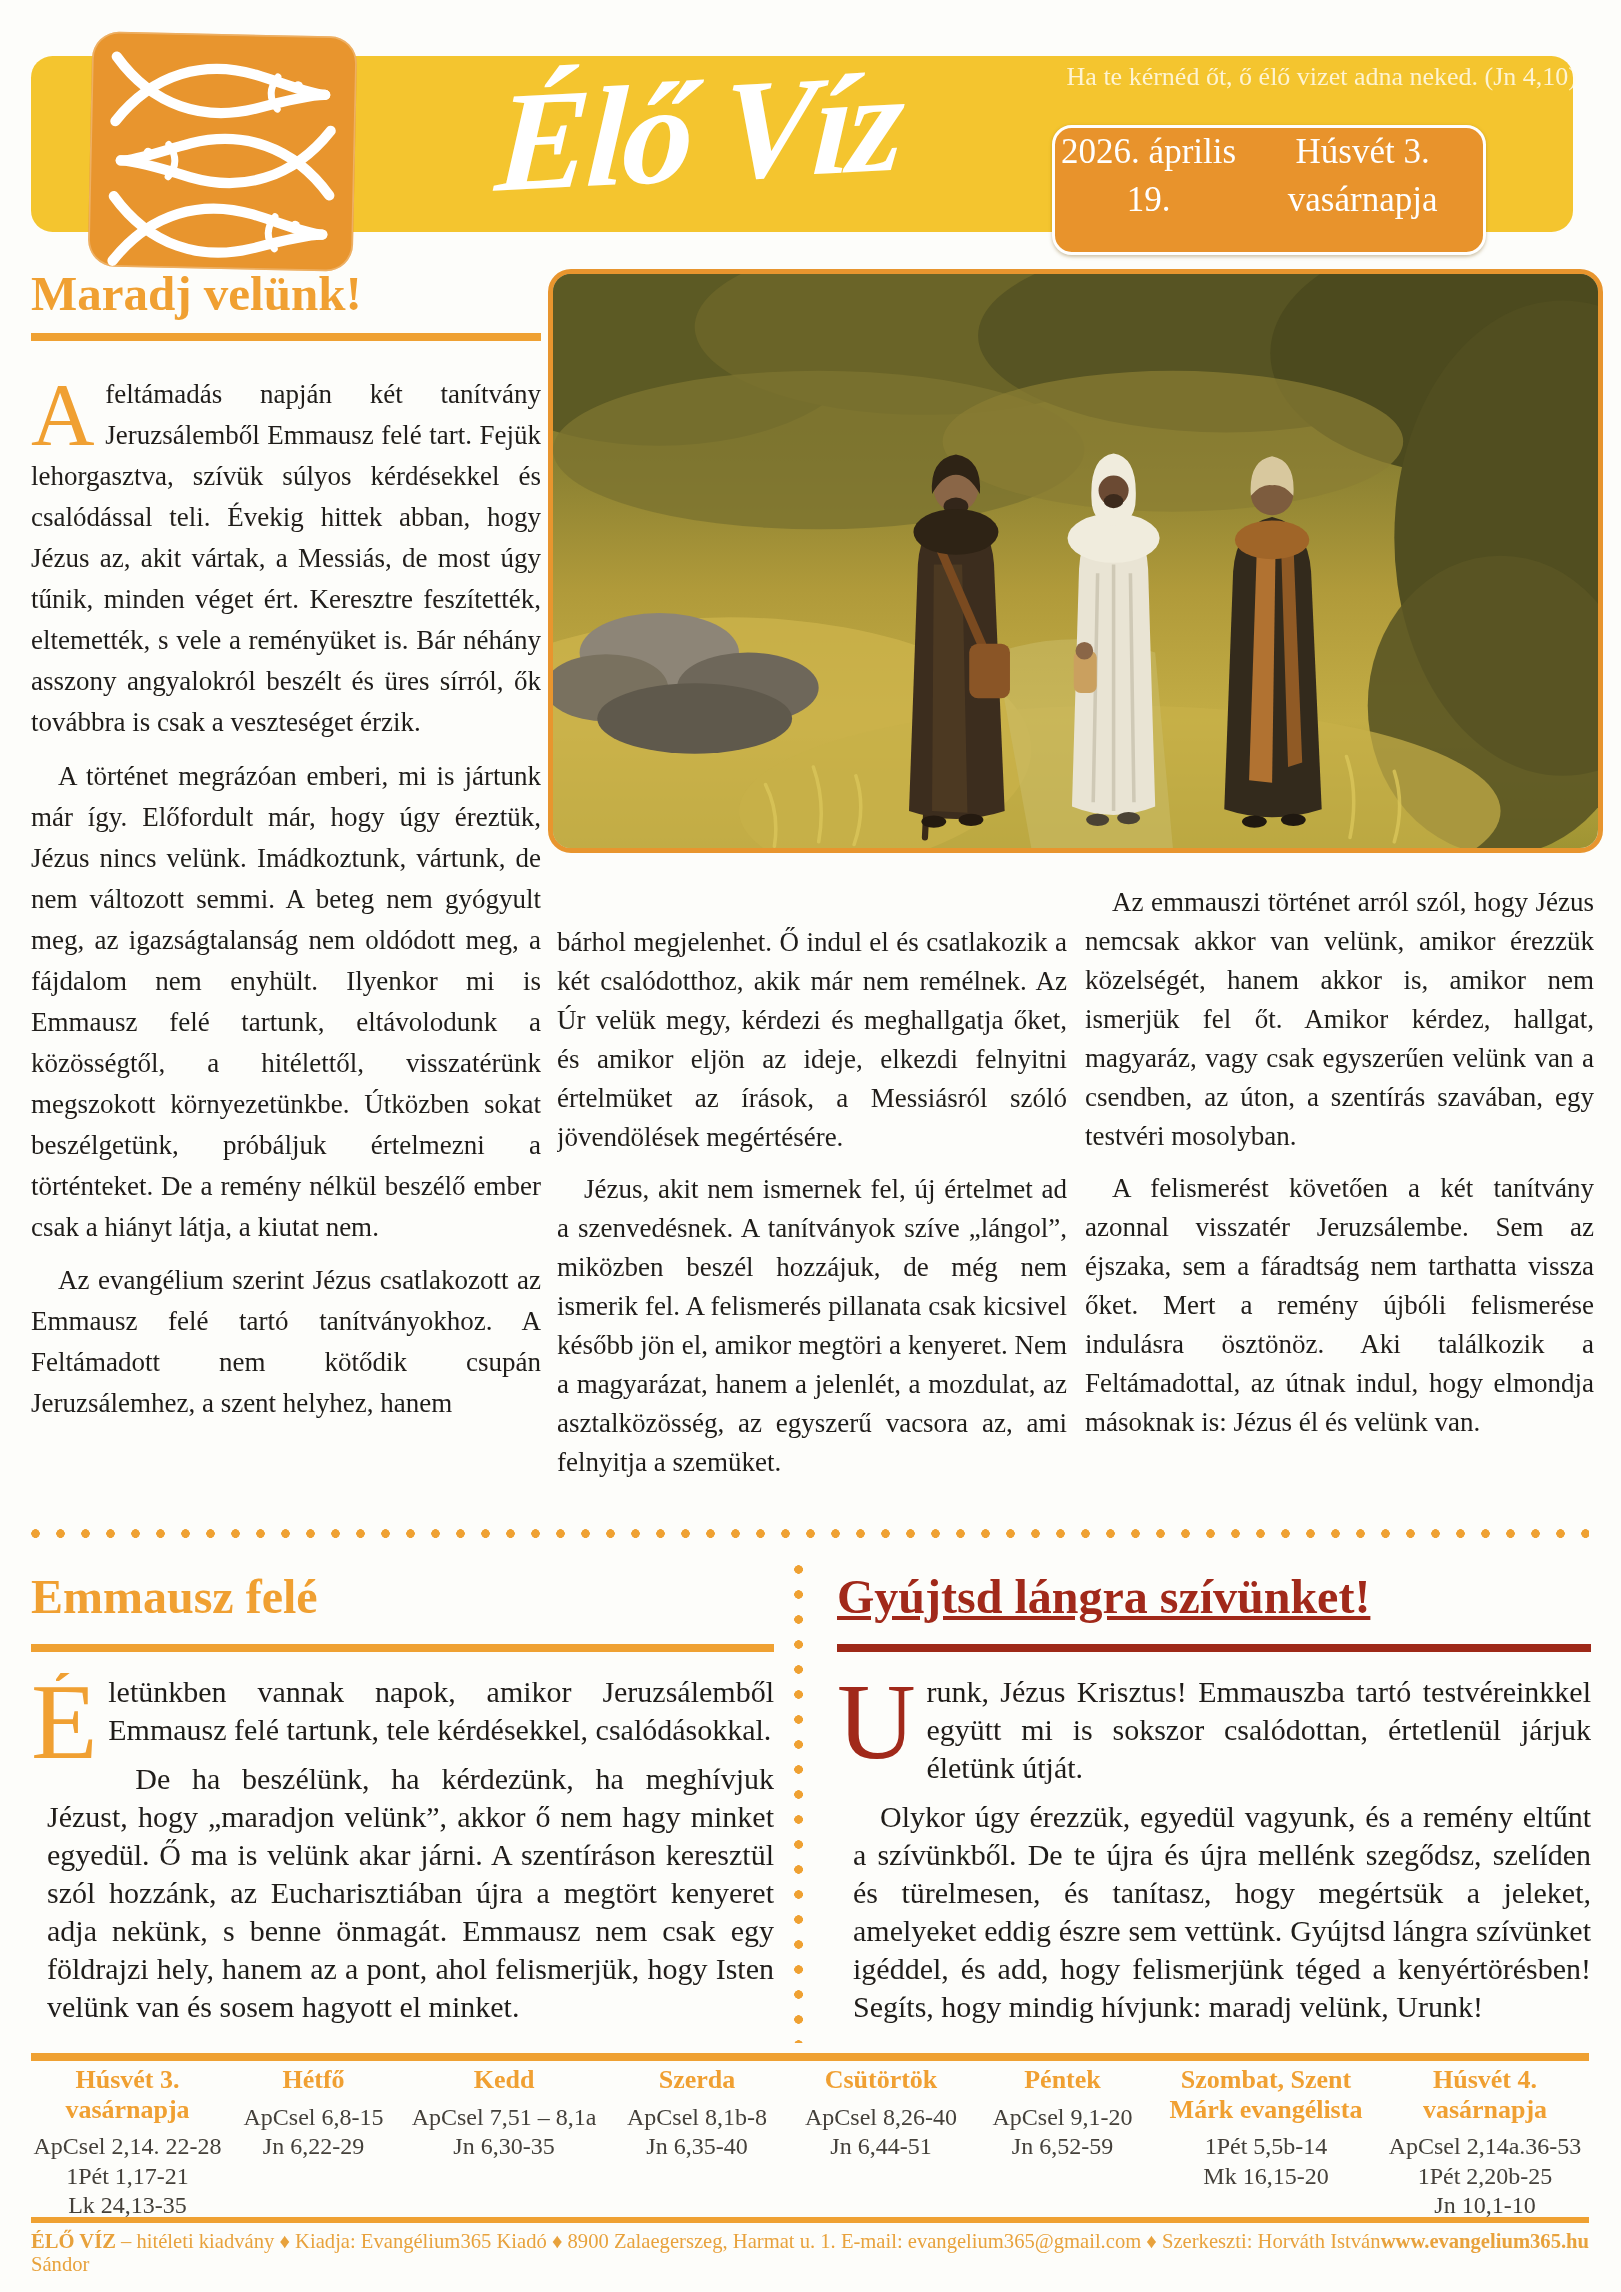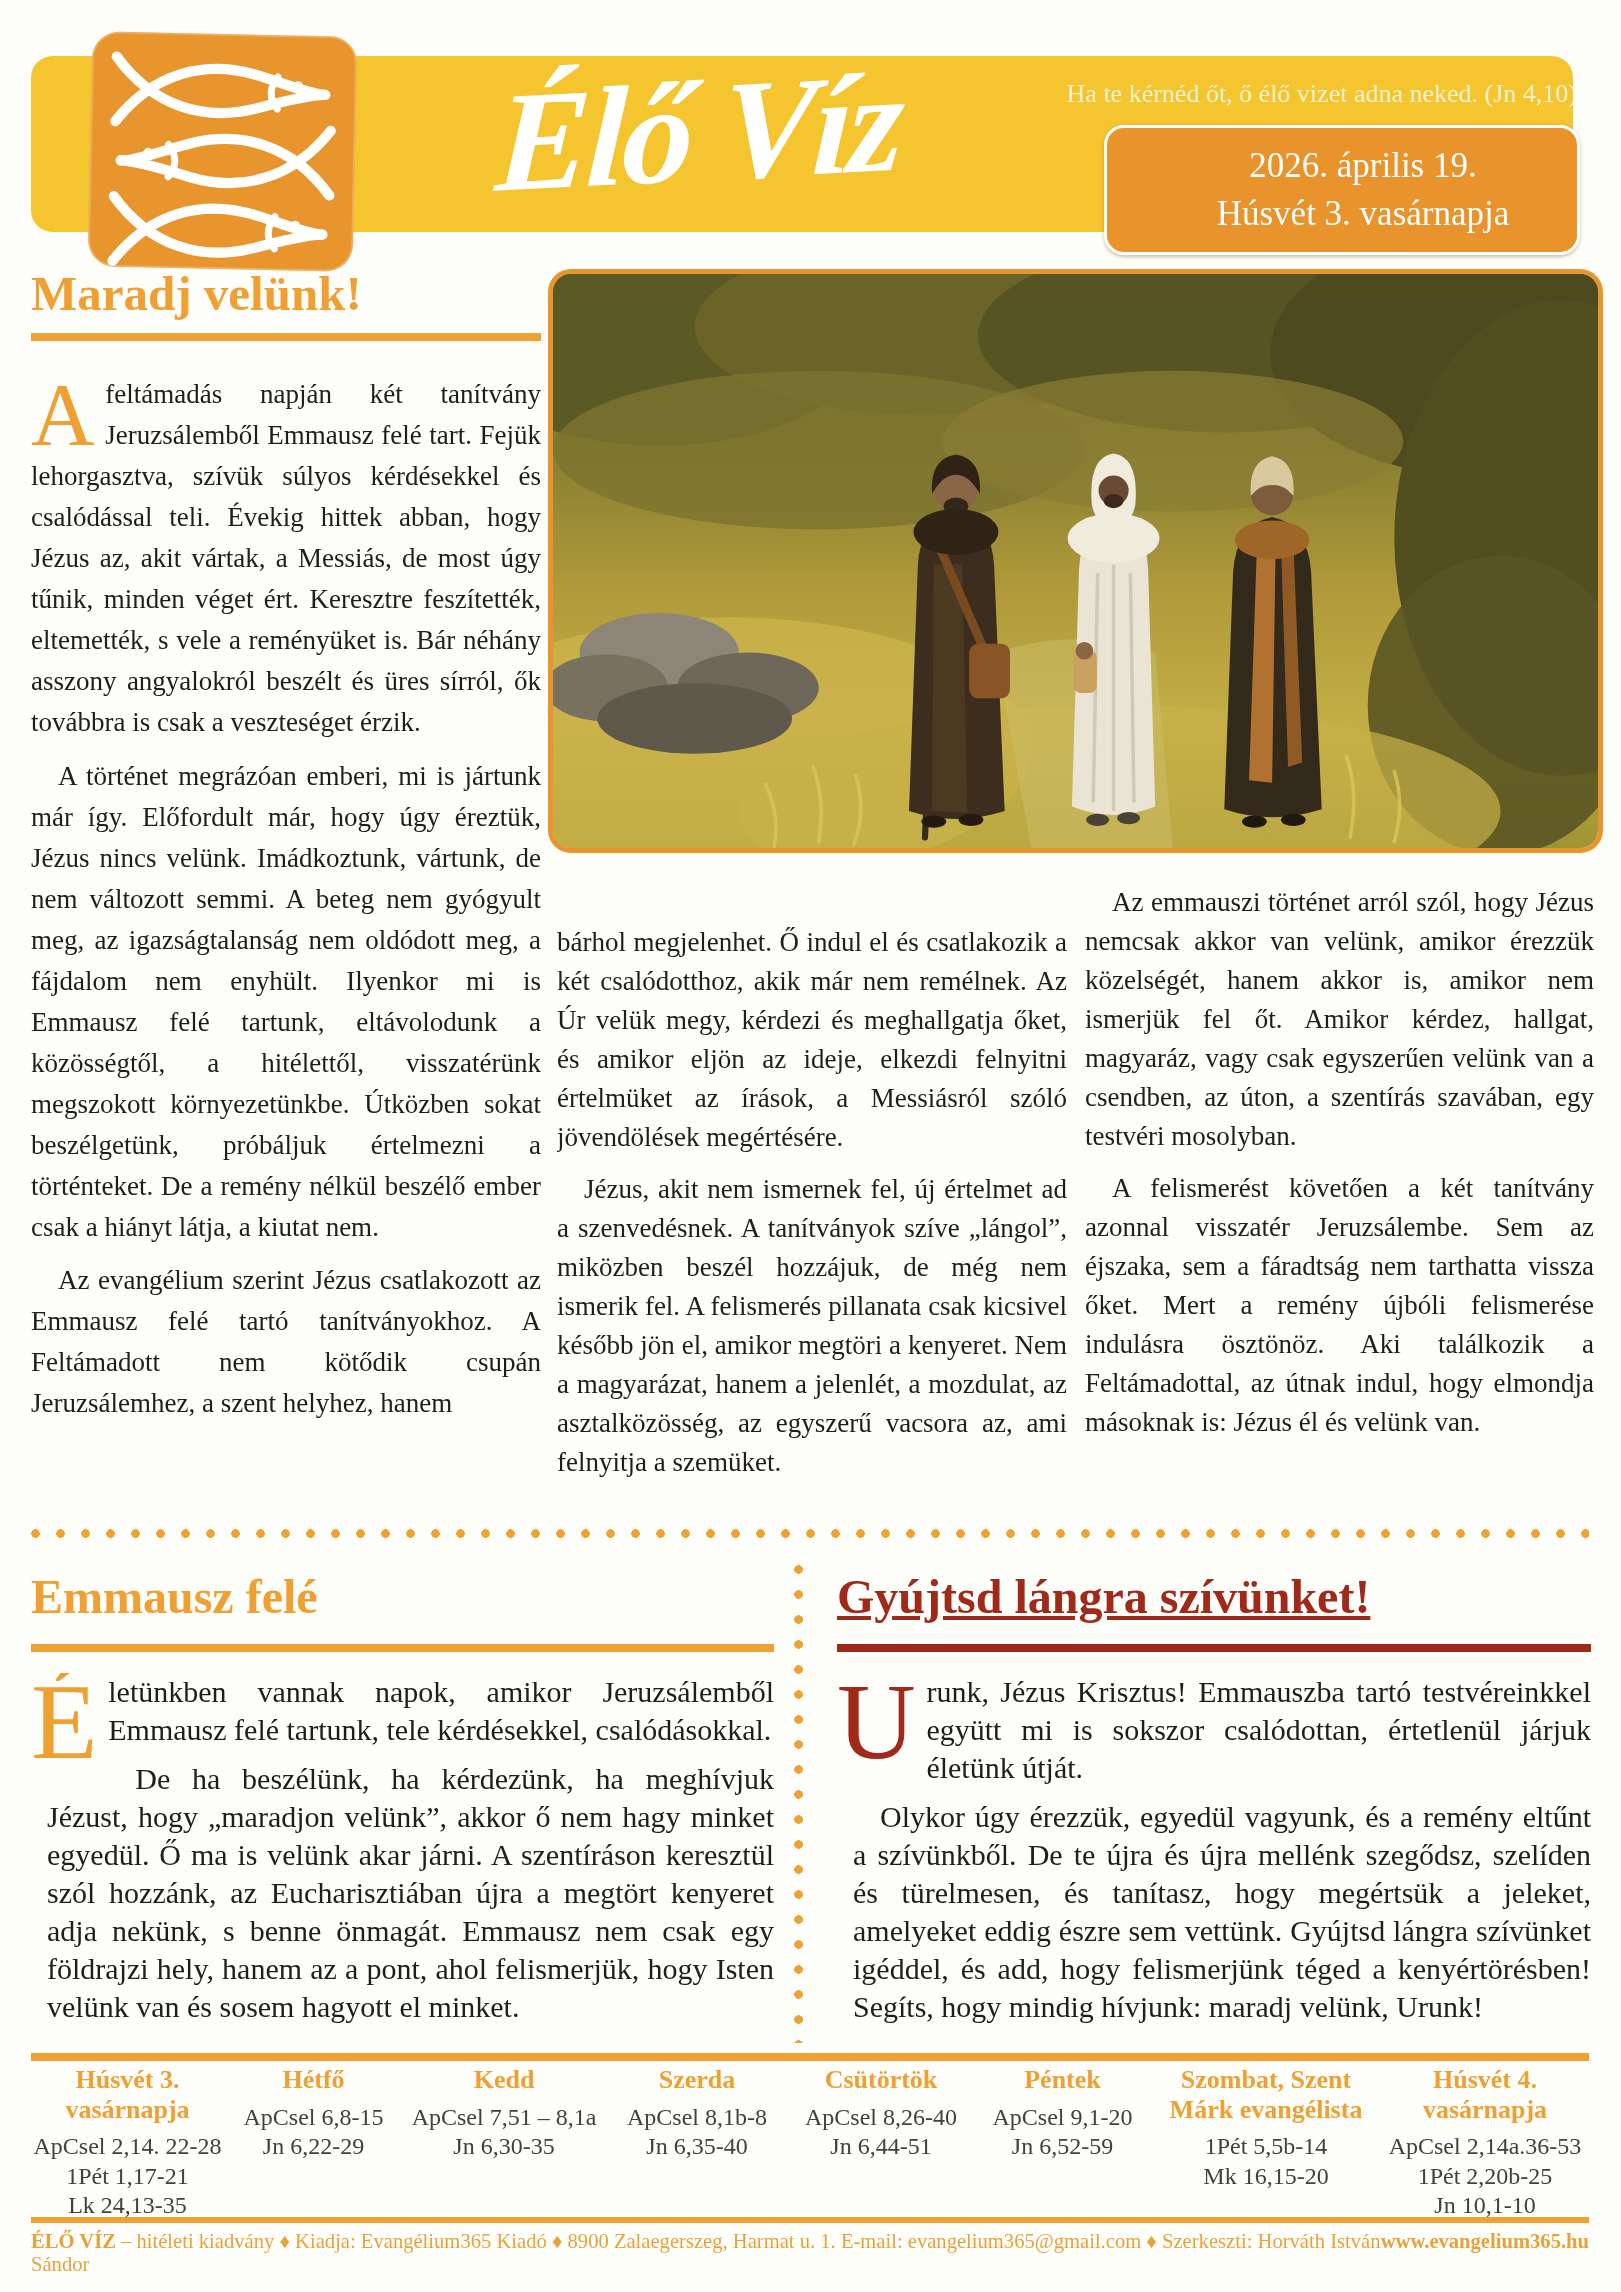--- a/index.html
+++ b/index.html
@@ -6,25 +6,25 @@
   #page{position:relative;width:1621px;height:2293px;background:#fdfdfa;overflow:hidden;
         font-family:"Liberation Serif","DejaVu Serif",serif;color:#201d1a;}
   
   .band{position:absolute;left:31px;top:56px;width:1542px;height:176px;background:#F4C52F;border-radius:21.5px;}
   .logo-box{position:absolute;left:90px;top:34px;width:265px;height:235px;background:#E8952E;
             border-radius:27px;transform:rotate(1.2deg);box-shadow:0 0 0 1.8px rgba(255,255,255,.25) inset;}
   .logo-box svg{position:absolute;left:0;top:0;width:100%;height:100%;}
   .masthead-title{position:absolute;left:394px;top:43px;width:609px;text-align:center;
         font-size:142px;font-style:italic;font-weight:bold;color:#ffffff;
         transform:rotate(-3deg) skewX(-6deg);letter-spacing:-3.6px;line-height:179px;}
-  .masthead-quote{position:absolute;left:896px;top:79px;width:681px;text-align:right;
+  .masthead-quote{position:absolute;left:896px;top:62px;width:681px;text-align:right;
         font-size:26px;color:rgba(255,252,238,.85);}
-  .date-box{position:absolute;left:1104px;top:125px;width:428px;height:124px;background:#E8932C;
+  .date-box{position:absolute;left:1052px;top:125px;width:428px;height:124px;background:#E8932C;
         border:3.6px solid #ffffff;border-radius:19.7px;box-shadow:0 1.8px 3.6px rgba(120,90,20,.35);
-        display:flex;flex-direction:column;justify-content:center;text-align:center;color:#ffffff;padding-left:42px;}
+        display:flex;flex-direction:row;justify-content:center;text-align:center;color:#ffffff;}
   .date-box .l1{font-size:35px;line-height:48px;}
   .date-box .l2{font-size:35px;line-height:48px;}
   
   .art-head{position:absolute;font-weight:bold;letter-spacing:0;}
   .head-orange{color:#F0A032;}
   .head-red{color:#A1291A;text-decoration:underline;}
   .rule{position:absolute;height:8px;}
   .rule-orange{background:#EFA132;}
   .rule-red{background:#9E2918;}
   

